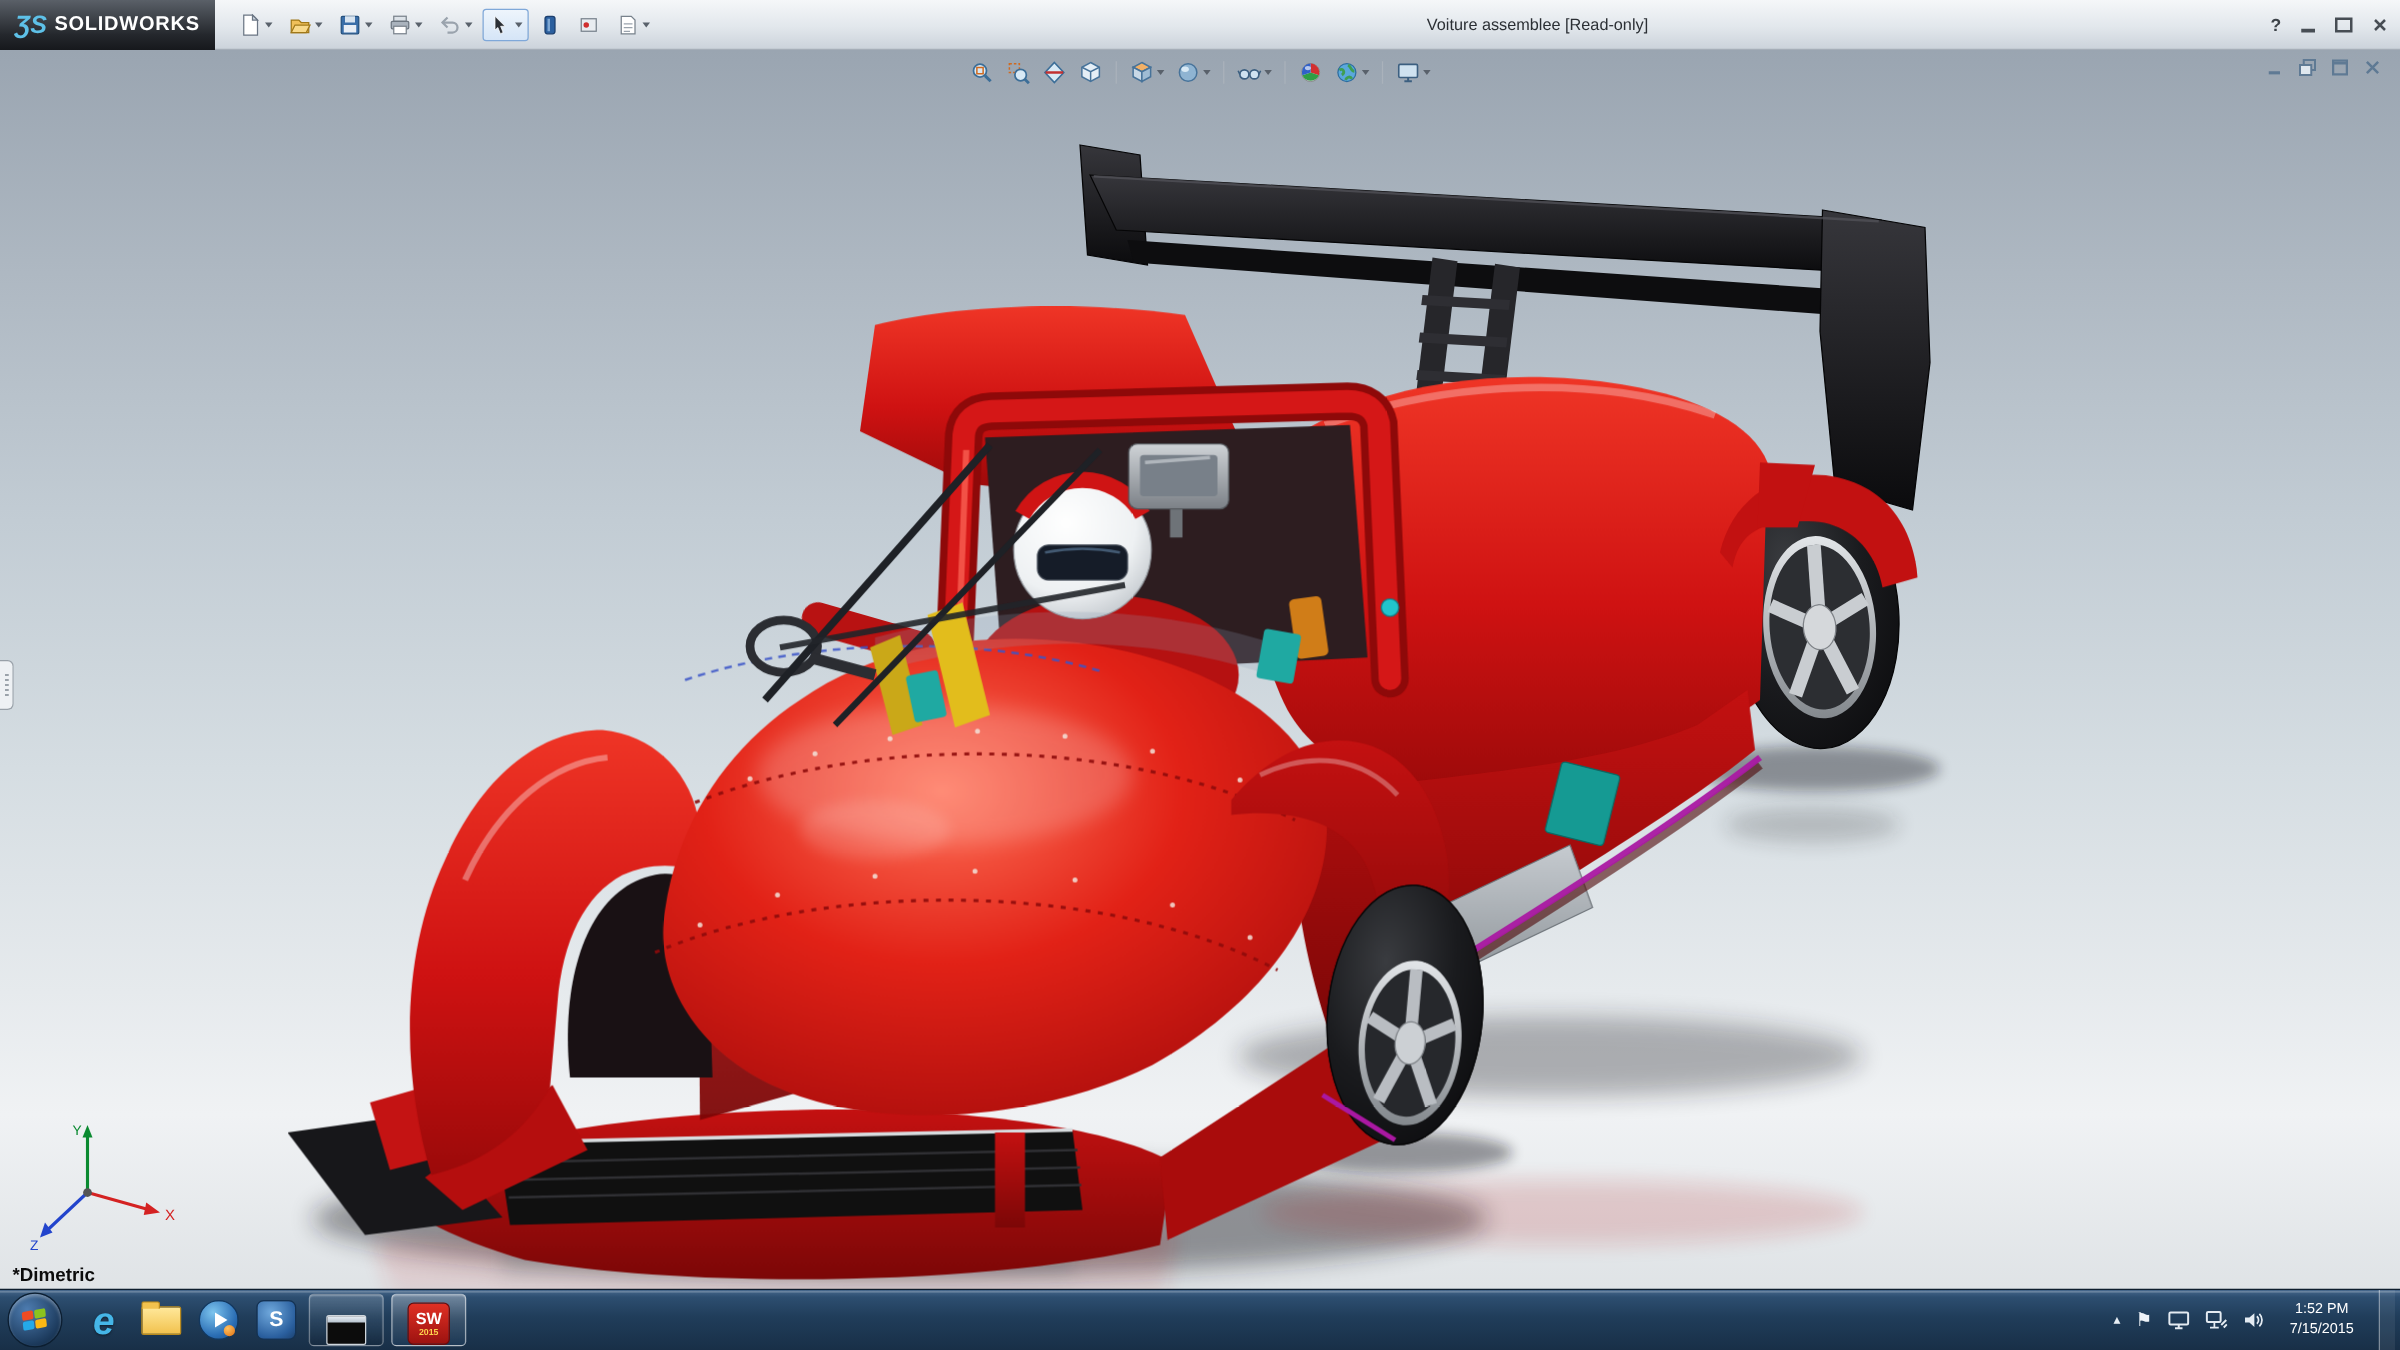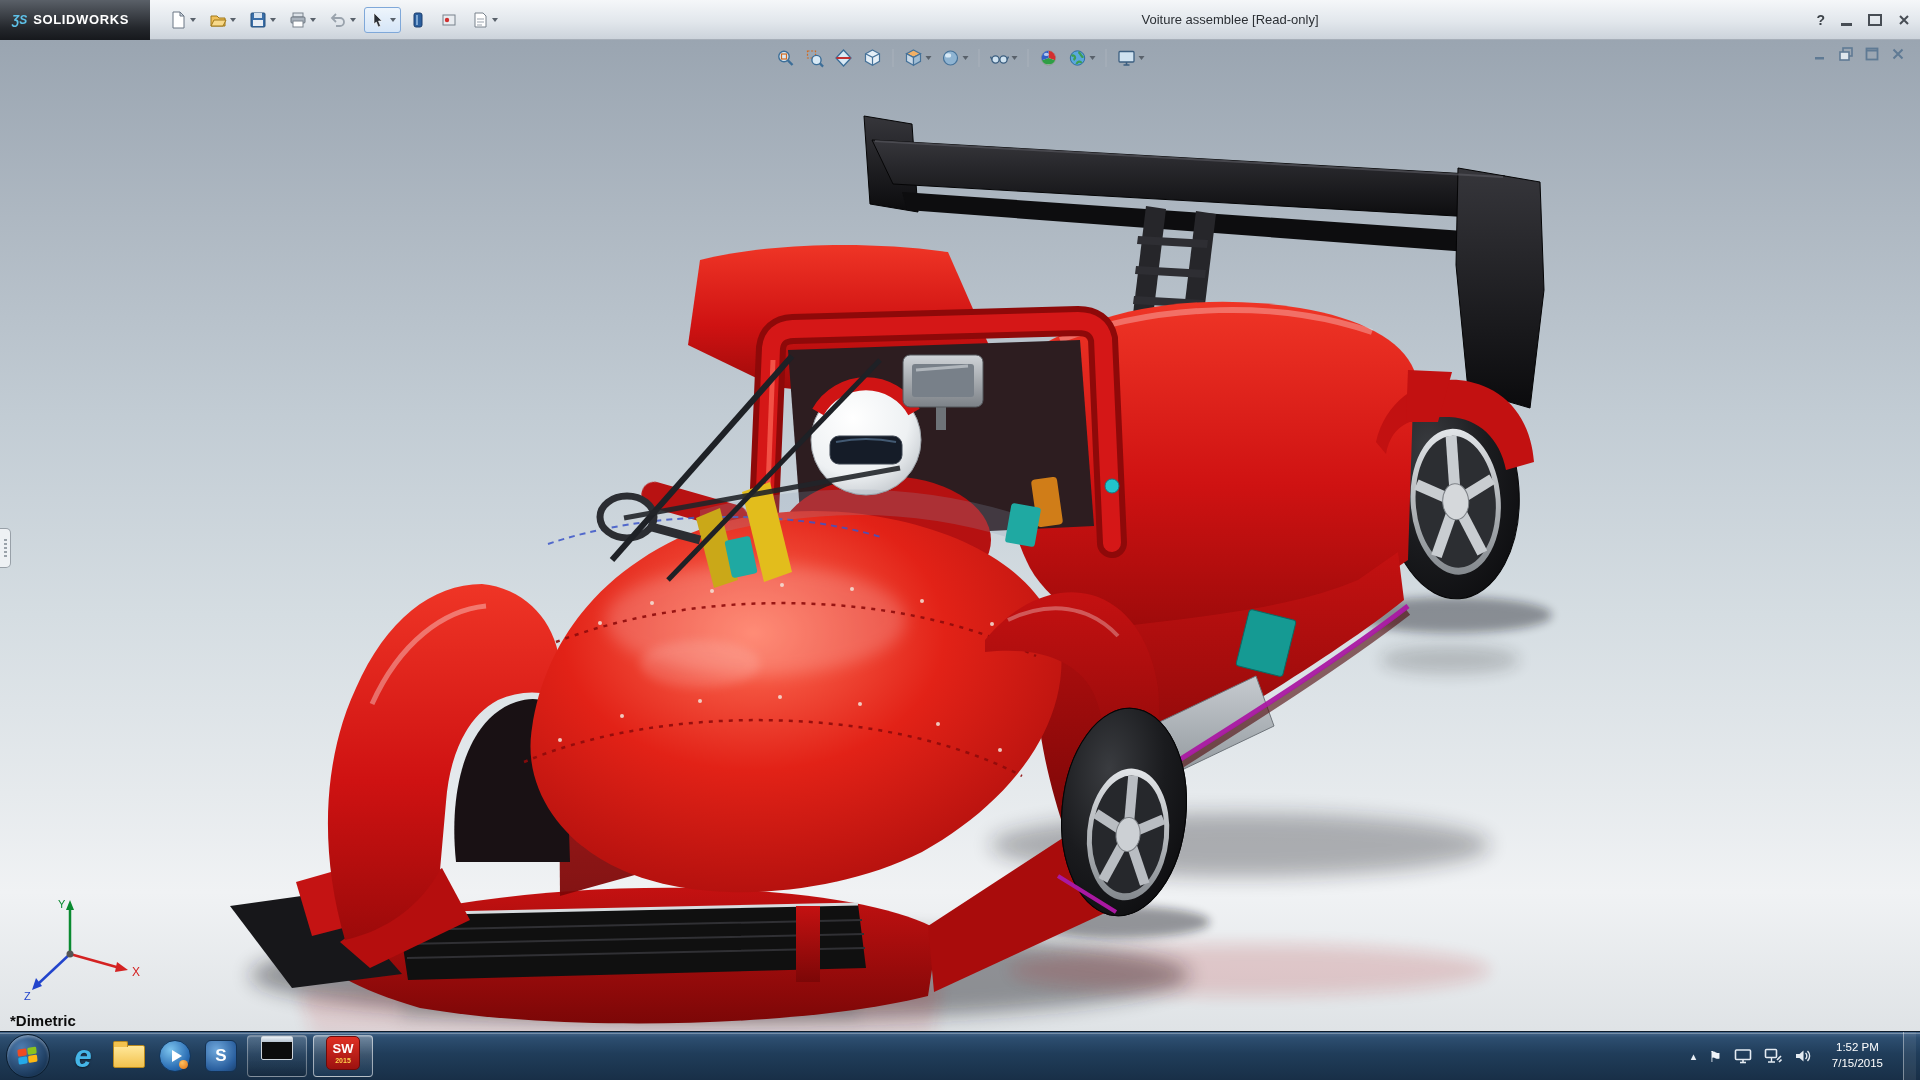--- a/index.html
+++ b/index.html
@@ -6,22 +6,22 @@
   body{width:1920px;height:1080px;position:relative;overflow:hidden;
        font-family:"Liberation Sans", sans-serif;-webkit-font-smoothing:antialiased;}
   .screen{position:absolute;inset:0;width:1920px;height:1080px;background:#cdd5db;}
 
   
   .titlebar{position:absolute;left:0;top:0;width:1920px;height:40px;
     background:linear-gradient(#f5f7f9,#e2e7ec 55%,#ccd3db);
     border-bottom:1px solid #a6aeb8;box-sizing:border-box;display:flex;align-items:center;z-index:30;}
   .logo-block{height:40px;min-width:150px;padding:0 12px;box-sizing:border-box;
     background:linear-gradient(#5a6068,#24272c 70%,#16181c);display:flex;align-items:center;gap:6px;}
-  .brand-mark{color:#5ec1e8;font-weight:bold;font-size:12px;font-style:italic;line-height:1;}
-  .brand-text{color:#fff;font-weight:bold;font-size:13px;letter-spacing:.6px;}
+  .brand-mark{color:#5ec1e8;font-weight:bold;font-size:20px;font-style:italic;line-height:1;}
+  .brand-text{color:#fff;font-weight:bold;font-size:16px;letter-spacing:.6px;}
   .std-toolbar{display:flex;align-items:center;margin-left:14px;gap:3px;}
   .tb-btn{display:flex;align-items:center;gap:3px;padding:3px 4px;border:1px solid transparent;border-radius:3px;}
   .tb-btn.pressed{background:linear-gradient(#eef5fc,#d5e5f7);border:1px solid #7fa8d9;}
   .caret{width:0;height:0;border-left:3px solid transparent;border-right:3px solid transparent;border-top:4px solid #59616b;}
   .win-title{position:absolute;left:1230px;top:0;transform:translateX(-50%);height:40px;line-height:40px;
     font-size:13px;color:#2b2f34;white-space:nowrap;}
   .win-ctrls{position:absolute;right:10px;top:0;height:40px;display:flex;align-items:center;gap:16px;}
   .help-glyph{font-size:14px;font-weight:bold;color:#3c4248;}
   .ctrl-min{display:inline-block;width:11px;height:3px;background:#474d54;margin-top:8px;}
   .ctrl-max{display:inline-block;width:10px;height:8px;border:2px solid #474d54;}
@@ -63,21 +63,21 @@
   .tb-app{width:42px;height:42px;display:flex;align-items:center;justify-content:center;margin:0 2px;border-radius:3px;}
   .ie-e{font-size:31px;font-weight:bold;color:#45b6e8;font-style:italic;text-shadow:0 1px 2px rgba(0,0,0,.5);line-height:1;}
   .folder{position:relative;width:30px;height:21px;background:linear-gradient(#ffe89a,#f2c24e);border:1px solid #b98a1e;border-radius:2px;}
   .folder::before{content:"";position:absolute;left:-1px;top:-5px;width:13px;height:5px;background:#f2c24e;border:1px solid #b98a1e;border-bottom:none;border-radius:2px 2px 0 0;}
   .wmp{width:30px;height:30px;border-radius:50%;background:radial-gradient(circle at 35% 30%,#7cc4ee,#2a6db4 65%,#184a80);
     border:1px solid #12375e;display:flex;align-items:center;justify-content:center;position:relative;}
   .wmp::after{content:"";position:absolute;right:2px;bottom:2px;width:9px;height:9px;border-radius:50%;background:radial-gradient(circle at 35% 30%,#ffc060,#e07010);}
   .wmp .play{width:0;height:0;border-left:10px solid #fff;border-top:6px solid transparent;border-bottom:6px solid transparent;margin-left:3px;}
   .swblue{width:30px;height:30px;border-radius:6px;background:radial-gradient(circle at 35% 30%,#6fa8dc,#2a5f9e 70%,#1c4270);
     border:1px solid #143253;color:#fff;font-weight:bold;font-size:17px;display:flex;align-items:center;justify-content:center;}
-  .task-btn{height:40px;min-width:58px;margin:0 3px;border-radius:4px;display:flex;align-items:flex-start;justify-content:center;
+  .task-btn{height:40px;min-width:58px;margin:0 3px;border-radius:4px;display:flex;align-items:flex-end;justify-content:center;
     border:1px solid rgba(255,255,255,.35);background:linear-gradient(rgba(255,255,255,.18),rgba(255,255,255,.05) 50%,rgba(0,0,0,.12));box-shadow:inset 0 1px 1px rgba(255,255,255,.25);}
   .task-btn.active{border:1px solid rgba(255,255,255,.55);background:linear-gradient(rgba(255,255,255,.32),rgba(255,255,255,.12) 50%,rgba(40,80,120,.25));}
   .cmd-win{width:30px;height:22px;background:#0c0c0c;border:1px solid #cfd6dd;border-radius:2px;position:relative;}
   .cmd-win::before{content:"";position:absolute;left:0;top:0;width:100%;height:5px;background:linear-gradient(#e8eef4,#b8c4d0);}
   .sw-badge{width:32px;height:32px;border-radius:5px;background:linear-gradient(#e03024,#9c1210);border:1px solid #6d0b0b;
     display:flex;flex-direction:column;align-items:center;justify-content:center;color:#fff;font-weight:bold;}
   .sw-badge .sw{font-size:13px;line-height:1;}
   .sw-badge .yr{font-size:7px;color:#ffd34d;line-height:1;margin-top:2px;}
   .tray{margin-left:auto;display:flex;align-items:center;gap:12px;padding-right:4px;height:100%;}
   .tray-glyph{color:#e8eef4;font-size:11px;line-height:1;}

